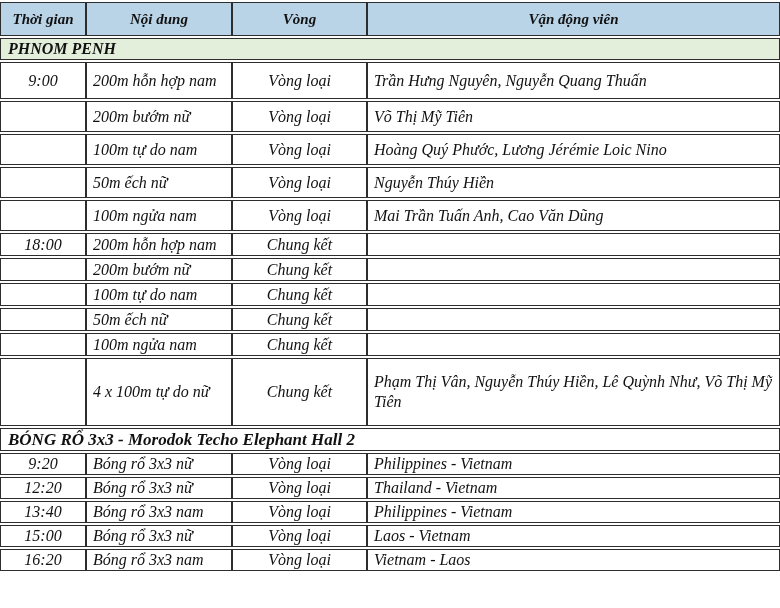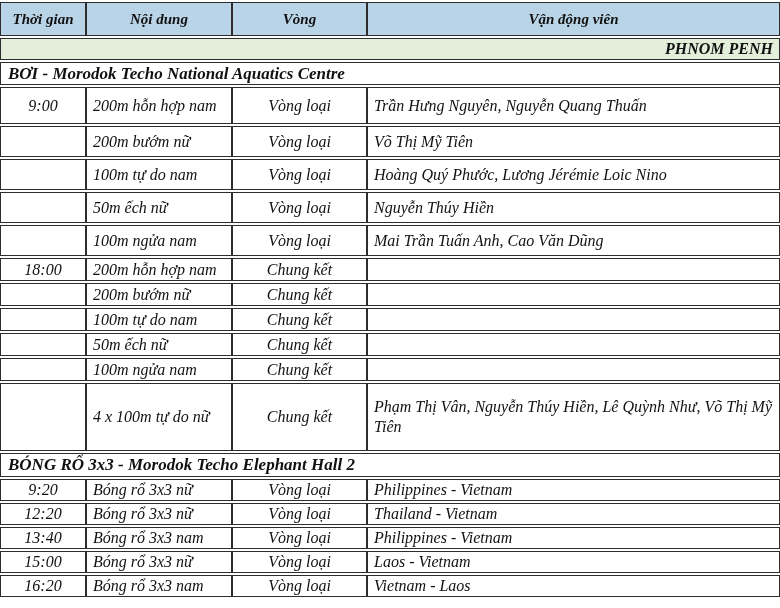--- a/index.html
+++ b/index.html
@@ -33,21 +33,21 @@
   }
   
   tr.r-header { height: 34px; }
   tr.r-header th {
     background: #bad4e7;
     font-weight: bold;
     font-size: 15px;
     text-align: center;
   }
   
-  tr.r-city { height: 20px; text-align: right; }
+  tr.r-city { height: 20px; }
   tr.r-city td {
     background: #e4efdb;
     font-weight: bold;
     font-size: 16px;
     padding-left: 7px;
   }
   
   tr.r-section { height: 23px; }
   tr.r-section td {
     font-weight: bold;
@@ -83,23 +83,20 @@
         <th>Nội dung</th>
         <th>Vòng</th>
         <th>Vận động viên</th>
       </tr>
     </thead>
     <tbody>
       <tr class="r-city">
         <td colspan="4">PHNOM PENH</td>
       </tr>
 
-      <tr class="r-section">
-        <td colspan="4">BƠI - Morodok Techo National Aquatics Centre</td>
-      </tr>
 
       <tr class="r-tall">
         <td class="c-time">9:00</td>
         <td class="c-event">200m hỗn hợp nam</td>
         <td class="c-round">Vòng loại</td>
         <td class="c-ath">Trần Hưng Nguyên, Nguyễn Quang Thuấn</td>
       </tr>
       <tr class="r-med">
         <td class="c-time"></td>
         <td class="c-event">200m bướm nữ</td>

